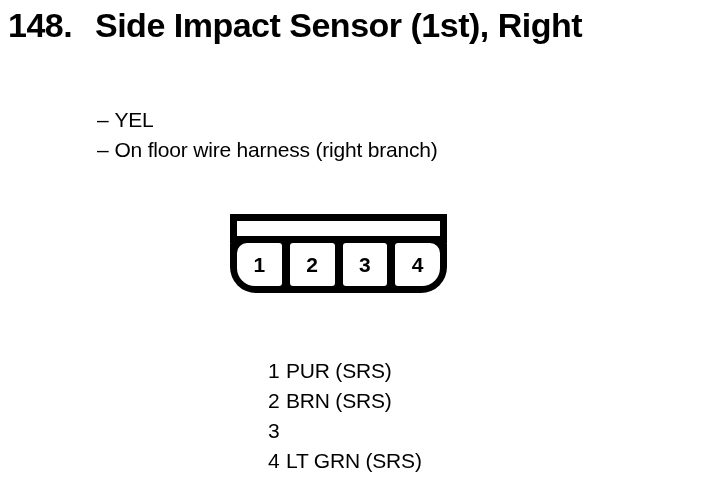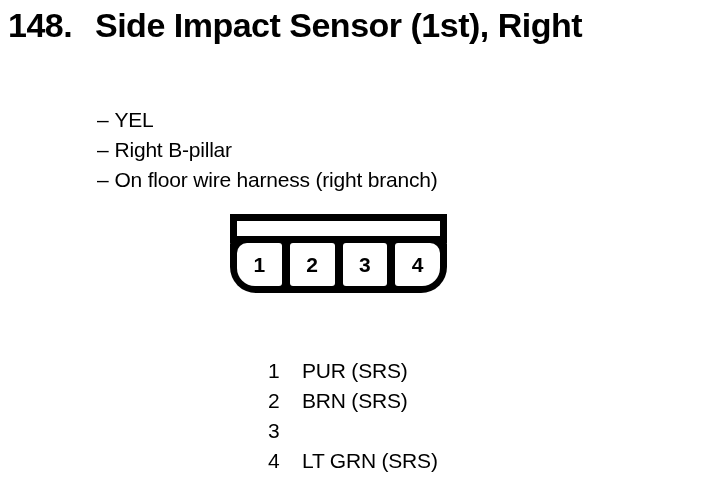--- a/index.html
+++ b/index.html
@@ -102,38 +102,35 @@
     white-space: nowrap;
   }
   .pin-row {
     display: flex;
   }
   .pin-row .pin-num {
     flex: none;
     width: 14px;
   }
   .pin-row .pin-wire {
-    margin-left: 20px;
+    margin-left: 4px;
   }
 </style>
 </head>
 <body>
 
 <div class="page">
 
   <div class="title-row">
     <span class="title-num">148.</span><span class="title-text">Side Impact Sensor (1st), Right</span>
   </div>
 
   <div class="details">
     <div class="detail-line">
       <span class="dash">–</span><span>YEL</span>
-    </div>
-    <div class="detail-line">
-      <span class="dash">–</span><span>Right B-pillar</span>
     </div>
     <div class="detail-line">
       <span class="dash">–</span><span>On floor wire harness (right branch)</span>
     </div>
   </div>
 
   <div class="connector">
     <div class="lock-tab"></div>
     <div class="conn-body">
       <div class="cavity first">

